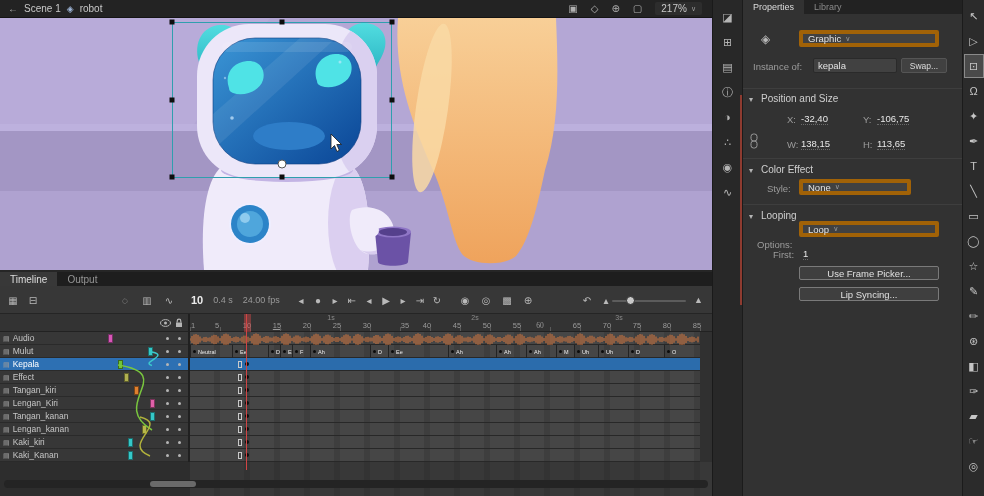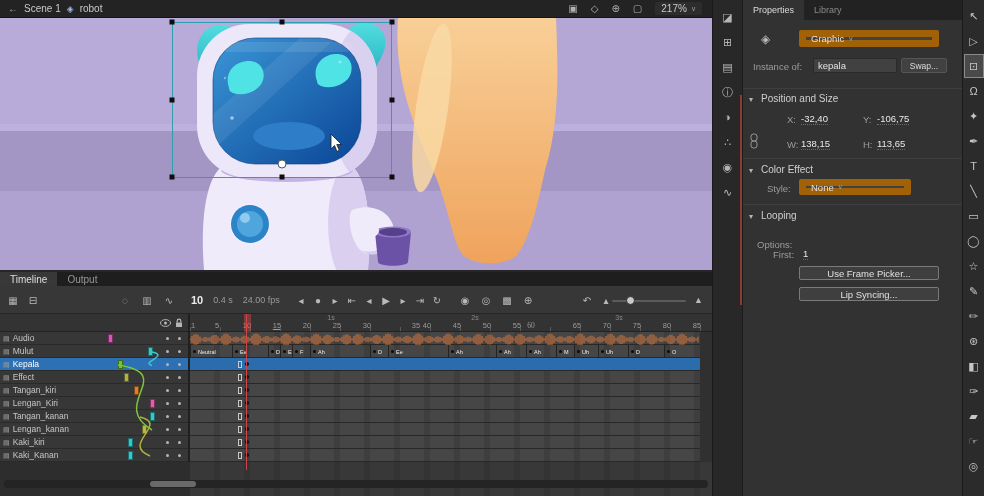--- a/index.html
+++ b/index.html
@@ -78,25 +78,25 @@
 .hthumb{position:absolute;left:146px;top:1px;width:46px;height:6px;background:#6a6a6a;border-radius:3px}
 
 
 .dock{position:absolute;left:712px;top:0;width:30px;height:496px;background:#282828;border-left:1px solid #1a1a1a;z-index:5}
 .dock-icons{display:flex;flex-direction:column;align-items:center;padding-top:6px;gap:3px}
 .dock-icon{width:28px;height:22px;display:flex;align-items:center;justify-content:center;font-size:11px;color:#b5b5b5}
 .dock-accent{position:absolute;right:0;top:95px;width:2px;height:210px;background:#8e3b30}
 
 
 .props{position:absolute;left:742px;top:0;width:220px;height:496px;background:#323232;border-left:1px solid #1b1b1b;z-index:5}
-.ptabs{position:absolute;top:0;left:0;right:0;height:20px;background:#222;display:flex;font-size:9px}
+.ptabs{position:absolute;top:0;left:0;right:0;height:14px;background:#222;display:flex;font-size:9px}
 .ptab{padding:0 10px;display:flex;align-items:center;color:#8a8a8a}
 .ptab.active{color:#dcdcdc;background:#323232}
 .sym-icon{position:absolute;left:18px;top:32px;font-size:12px;color:#b8b8b8}
-.dropdown{position:absolute;height:17px;background:#414141;border:7px solid #a16207;border-radius:2px;display:flex;align-items:center;justify-content:flex-start;padding:0 5px;font-size:9.5px;color:#e2e2e2}
+.dropdown{position:absolute;height:17px;background:#414141;border:4px solid #a16207;border-radius:2px;display:flex;align-items:center;justify-content:flex-start;padding:0 5px;font-size:9.5px;color:#e2e2e2}
 .dropdown .chev{font-size:7px;color:#9a9a9a;margin-left:4px}
 .dd-symbol{left:56px;top:30px;width:140px}
 .dd-style{left:56px;top:179px;width:112px;height:16px}
 .dd-loop{left:56px;top:221px;width:140px;height:16px}
 .plabel{position:absolute;font-size:9.5px;color:#9c9c9c}
 .pvalue{position:absolute;font-size:9.5px;color:#e8e8e8;border-bottom:1px dotted #6a6a6a;line-height:11px}
 .pfield{position:absolute;left:70px;top:58px;width:84px;height:15px;background:#414141;border:1px solid #2a2a2a;border-radius:2px;color:#e2e2e2;font-size:9.5px;padding:0 4px;font-family:"Liberation Sans",sans-serif}
 .pswap{position:absolute;left:158px;top:58px;width:46px;height:15px;background:#414141;border:1px solid #555;border-radius:2px;font-size:8.5px;color:#dcdcdc;display:flex;align-items:center;justify-content:center}
 .psep{position:absolute;left:0;width:100%;border-top:1px solid #3e3e3e}
 .psec-arrow{position:absolute;font-size:8px;color:#b5b5b5}
@@ -295,26 +295,26 @@
         </svg>
       </div>
       <div class="ruler-track">
           <span class="rnum" style="left: 3px;">1</span>
           <span class="rnum" style="left: 27px;">5</span>
           <span class="rnum" style="left: 57px;">10</span>
           <span class="rnum" style="left: 87px; text-decoration: underline;">15</span>
           <span class="rnum" style="left: 117px;">20</span>
           <span class="rnum" style="left: 147px;">25</span>
           <span class="rnum" style="left: 177px;">30</span>
-          <span class="rnum" style="left: 218px; padding-left: 16px;">35</span>
+          <span class="rnum" style="left: 207px; padding-left: 16px;">35</span>
           <span class="rnum" style="left: 237px;">40</span>
           <span class="rnum" style="left: 267px;">45</span>
           <span class="rnum" style="left: 297px;">50</span>
           <span class="rnum" style="left: 327px;">55</span>
-          <span class="rnum" style="left: 341px; font-family: Liberation Serif, serif;">60</span>
+          <span class="rnum" style="left: 350px; font-family: Liberation Serif, serif;">60</span>
           <span class="rnum" style="left: 387px;">65</span>
           <span class="rnum" style="left: 417px;">70</span>
           <span class="rnum" style="left: 447px;">75</span>
           <span class="rnum" style="left: 477px;">80</span>
           <span class="rnum" style="left: 507px;">85</span>
           <span class="rsec" style="left: 141px;">1s</span>
           <span class="rsec" style="left: 285px;">2s</span>
           <span class="rsec" style="left: 429px;">3s</span>
         </div>
     </div>
@@ -567,20 +567,24 @@
     <span class="plabel" style="left:24px;top:183px">Style:</span>
     <div class="dropdown dd-style">
       <span>None</span>
       <span class="chev">∨</span>
     </div>
 
     <div class="psep" style="top:204px"></div>
     <span class="psec-arrow" style="left:6px;top:212px">▾</span>
     <span class="psec-title" style="left:18px;top:210px">Looping</span>
     <span class="plabel" style="left:14px;top:239px">Options:</span>
+    <div class="dropdown dd-loop">
+      <span>Loop</span>
+      <span class="chev">∨</span>
+    </div>
     <span class="plabel" style="left:30px;top:249px">First:</span>
     <span class="pvalue" style="left:60px;top:248px">1</span>
 
     <div class="pbtn" style="top:266px">Use Frame Picker...</div>
     <div class="pbtn" style="top:287px">Lip Syncing...</div>
   </div>
 
   <div class="toolbar">
       <div class="tool">↖</div>
       <div class="tool">▷</div>

